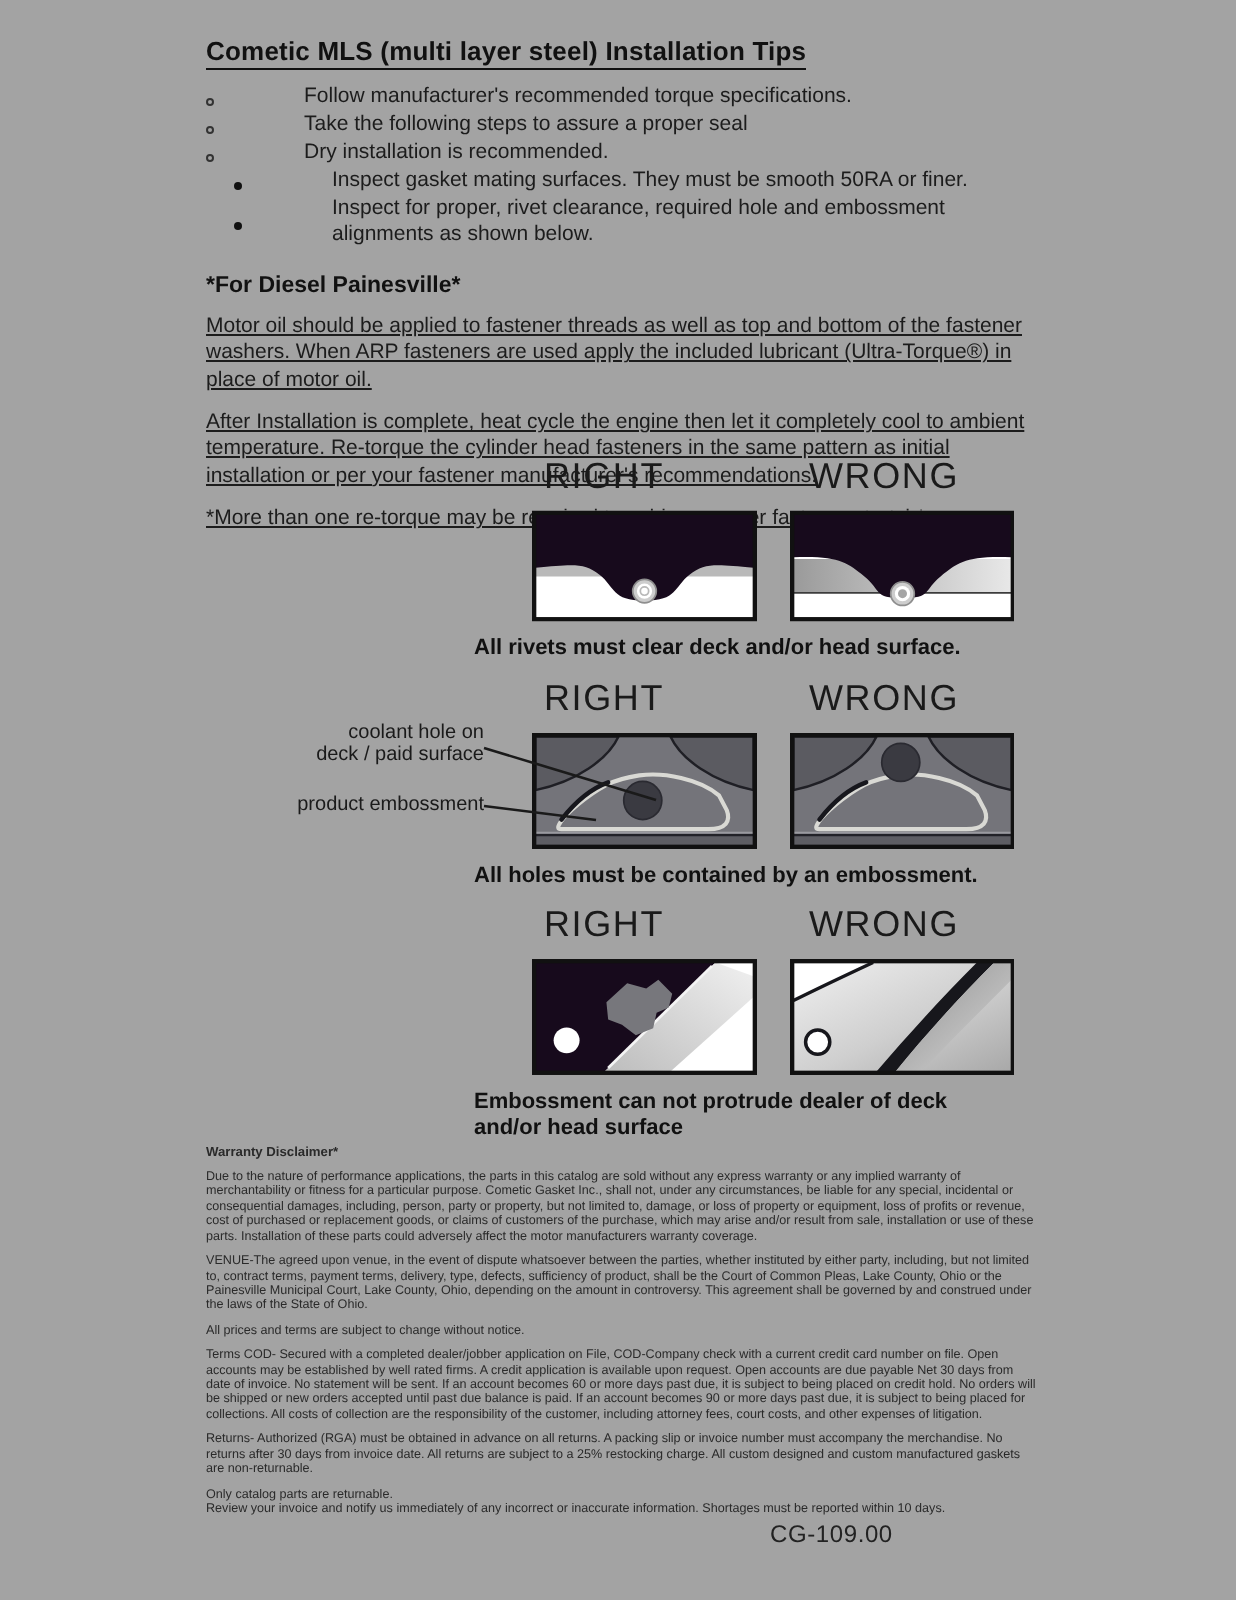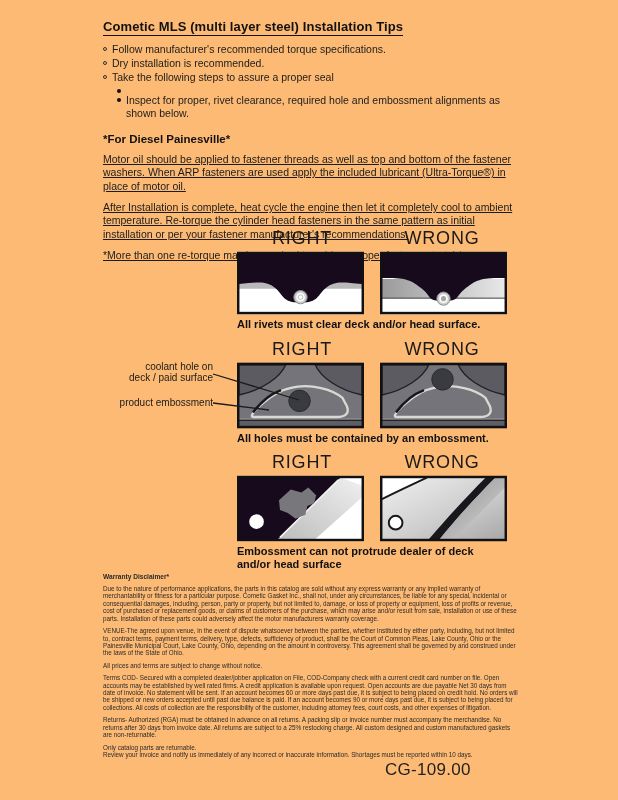--- a/index.html
+++ b/index.html
@@ -4,32 +4,32 @@
 <style>
   * { box-sizing: border-box; margin: 0; padding: 0; }
   html, body { background: #ffffff; }
   body {
     width: 618px; height: 800px;
     font-family: "Liberation Sans", sans-serif;
     color: #1c1c1c;
     position: relative;
     overflow: hidden;
   }
-  .page { position: absolute; inset: 0; background: #fdba74; }
+  .page { position: absolute; inset: 0; background: #a3a3a3; }
 
   
   .content { position: absolute; left: 103px; top: 17px; width: 420px; }
   .title {
     display: inline-block;
     font-size: 13px; font-weight: bold; color: #111;
     border-bottom: 1.6px solid #111; padding-bottom: 1px;
     letter-spacing: .1px;
   }
   .bullets { margin-top: 7px; font-size: 10.5px; line-height: 1.24; }
-  .b-row { display: flex; align-items: flex-start; margin-bottom: 1px; }
+  .b-row { display: flex; align-items: center; margin-bottom: 1px; gap: 40px; }
   .o-bullet {
     flex: 0 0 auto; width: 4px; height: 4px; border: 1px solid #333;
     border-radius: 50%; margin: 4px 5px 0 0;
   }
   .d-bullet {
     flex: 0 0 auto; width: 4px; height: 4px; background: #111;
     border-radius: 50%; margin: 4px 5px 0 0;
   }
   .subs { margin-left: 14px; }
   .diesel-h { margin-top: 13px; font-size: 11.5px; font-weight: bold; color: #111; }
@@ -37,21 +37,21 @@
 
   
   .figures { position: absolute; left: 237px; top: 228px; width: 270px; }
   .fig-row { margin-bottom: 8px; }
   .fig-labels { display: flex; width: 270px; }
   .fig-labels span {
     display: block; width: 130px; text-align: center;
     font-size: 18px; letter-spacing: .8px; color: #1a1a1a; padding-bottom: 2px;
   }
   .fig-labels span + span { margin-left: 10px; }
-  .fig-boxes { display: flex; gap: 16px; position: relative; }
+  .fig-boxes { display: flex; gap: 16px; position: relative; margin-left: 29px; }
   .fig-boxes svg { display: block; }
   .caption { margin-top: 3px; font-size: 11px; line-height: 1.15; color: #111; font-weight: bold; }
   .caption.center { text-align: left; }
   .caption.wrap { max-width: 252px; }
 
   
   .ann {
     position: absolute; right: 100%; margin-right: 24px; width: 108px;
     text-align: right; font-size: 10px; line-height: 1.1; color: #1a1a1a;
     white-space: nowrap;
@@ -64,47 +64,48 @@
   }
 
   
   .disclaimer { position: absolute; left: 103px; top: 573px; width: 417px; color: #2a2a2a; }
   .disc-h { font-size: 6.6px; font-weight: bold; margin-bottom: 5px; }
   .disclaimer p { font-size: 6.3px; line-height: 1.18; margin-bottom: 5px; }
   .disclaimer p.tight { margin-bottom: 0; }
 
   .pageno {
     position: absolute; left: 385px; top: 760px;
-    font-size: 17px; color: #222; letter-spacing: .3px;
+    font-size: 12px; color: #222; letter-spacing: .3px;
   }
 </style>
 </head>
 <body>
 
 <div class="page">
 
   <div class="content">
     <span class="title">Cometic MLS (multi layer steel) Installation Tips</span>
 
     <div class="bullets">
       <div class="b-row">
         <span class="o-bullet"></span>
         <span>Follow manufacturer's recommended torque specifications.</span>
       </div>
       <div class="b-row">
         <span class="o-bullet"></span>
-        <span>Dry installation is recommended.</span>
+        <span>Take the following steps to assure a proper seal</span>
       </div>
       <div class="b-row">
         <span class="o-bullet"></span>
-        <span>Take the following steps to assure a proper seal</span>
+        <span>Dry installation is recommended.</span>
       </div>
       <div class="subs">
         <div class="b-row">
           <span class="d-bullet"></span>
+          <span>Inspect gasket mating surfaces.  They must be smooth 50RA or finer.</span>
         </div>
         <div class="b-row">
           <span class="d-bullet"></span>
           <span>Inspect for proper, rivet clearance, required hole and embossment alignments as shown below.</span>
         </div>
       </div>
     </div>
 
     <div class="diesel-h">*For Diesel Painesville*</div>
     <p class="para">Motor oil should be applied to fastener threads as well as top and bottom of the fastener washers. When ARP fasteners are used apply the included lubricant (Ultra-Torque®) in place of motor oil.</p>

